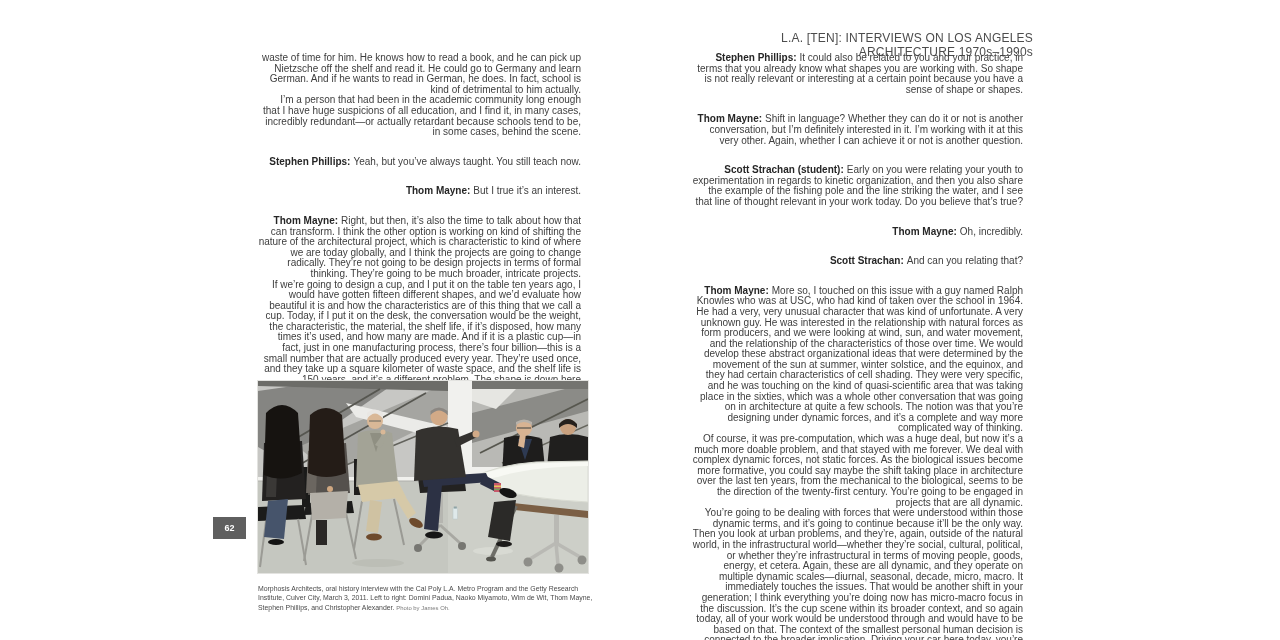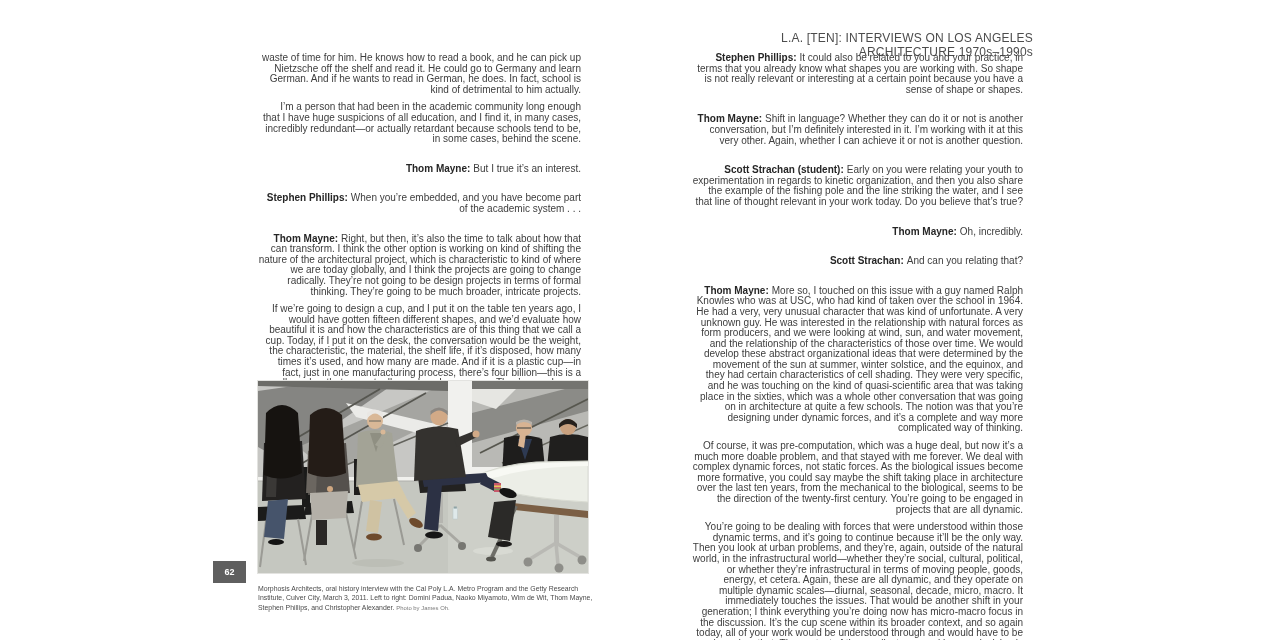--- a/index.html
+++ b/index.html
@@ -15,48 +15,48 @@
   }
   .col {
     position:absolute; font-size:10px; line-height:10.6px; color:#3d3d3d;
     text-align:right;
   }
   .col-left  { left:258px; top:53px; width:323px; }
   .col-right { left:692px; top:53px; width:331px; }
   .col p { margin:0; }
   .col p.turn { margin-top:19px; }
   .col p:first-child { margin-top:0; }
-  .col p.cont-indent { text-indent:11px;margin-top:7px; }
+  .col p.cont-indent { text-indent:11px; }
   .spk { font-weight:bold; color:#262626; margin-right:3px; }
   .photo-wrap {
     position:absolute; left:258px; top:381px; width:330px; height:192px;
     outline:1px solid #e3e3e0; background:#f4f4f2;
   }
   .photo-wrap svg { display:block; }
   .caption {
     position:absolute; left:258px; top:584px; width:336px;
     font-size:6.9px; line-height:9.4px; color:#4a4a4a;
   }
   .credit { font-size:5.9px; color:#7a7a7a; }
   .page-badge {
-    position:absolute; left:213px; top:561px; width:33px; height:22px;
+    position:absolute; left:213px; top:517px; width:33px; height:22px;
     background:#5f5f5f; color:#ffffff; font-size:9px; font-weight:bold;
     display:flex; align-items:center; justify-content:center;
   }
 </style>
 </head>
 <body>
 
 <div class="running-header">L.A. [TEN]: INTERVIEWS ON LOS ANGELES ARCHITECTURE 1970s–1990s</div>
 
 <div class="col col-left">
   <p><span>waste of time for him. He knows how to read a book, and he can pick up Nietzsche off the shelf and read it. He could go to Germany and learn German. And if he wants to read in German, he does. In fact, school is kind of detrimental to him actually.</span></p>
   <p class="cont-indent"><span>I’m a person that had been in the academic community long enough that I have huge suspicions of all education, and I find it, in many cases, incredibly redundant—or actually retardant because schools tend to be, in some cases, behind the scene.</span></p>
+  <p class="turn"><strong class="spk">Stephen Phillips:</strong><span>Yeah, but you’ve always taught. You still teach now.</span></p>
   <p class="turn"><strong class="spk">Thom Mayne:</strong><span>But I true it’s an interest.</span></p>
-  <p class="turn"><strong class="spk">Stephen Phillips:</strong><span>When you’re embedded, and you have become part of the academic system . . .</span></p>
   <p class="turn"><strong class="spk">Thom Mayne:</strong><span>Right, but then, it’s also the time to talk about how that can transform. I think the other option is working on kind of shifting the nature of the architectural project, which is characteristic to kind of where we are today globally, and I think the projects are going to change radically. They’re not going to be design projects in terms of formal thinking. They’re going to be much broader, intricate projects.</span></p>
   <p class="cont-indent"><span>If we’re going to design a cup, and I put it on the table ten years ago, I would have gotten fifteen different shapes, and we’d evaluate how beautiful it is and how the characteristics are of this thing that we call a cup. Today, if I put it on the desk, the conversation would be the weight, the characteristic, the material, the shelf life, if it’s disposed, how many times it’s used, and how many are made. And if it is a plastic cup—in fact, just in one manufacturing process, there’s four billion—this is a small number that are actually produced every year. They’re used once, and they take up a square kilometer of waste space, and the shelf life is 150 years, and it’s a different problem. The shape is down here someplace, or the shape is now some sort of a later manifestation of your investigation of the cup as a design object. But the</span></p>
 </div>
 
 <div class="col col-right">
   <p class="turn"><strong class="spk">Stephen Phillips:</strong><span>It could also be related to you and your practice, in terms that you already know what shapes you are working with. So shape is not really relevant or interesting at a certain point because you have a sense of shape or shapes.</span></p>
   <p class="turn"><strong class="spk">Thom Mayne:</strong><span>Shift in language? Whether they can do it or not is another conversation, but I’m definitely interested in it. I’m working with it at this very other. Again, whether I can achieve it or not is another question.</span></p>
   <p class="turn"><strong class="spk">Scott Strachan (student):</strong><span>Early on you were relating your youth to experimentation in regards to kinetic organization, and then you also share the example of the fishing pole and the line striking the water, and I see that line of thought relevant in your work today. Do you believe that’s true?</span></p>
   <p class="turn"><strong class="spk">Thom Mayne:</strong><span>Oh, incredibly.</span></p>
   <p class="turn"><strong class="spk">Scott Strachan:</strong><span>And can you relating that?</span></p>

